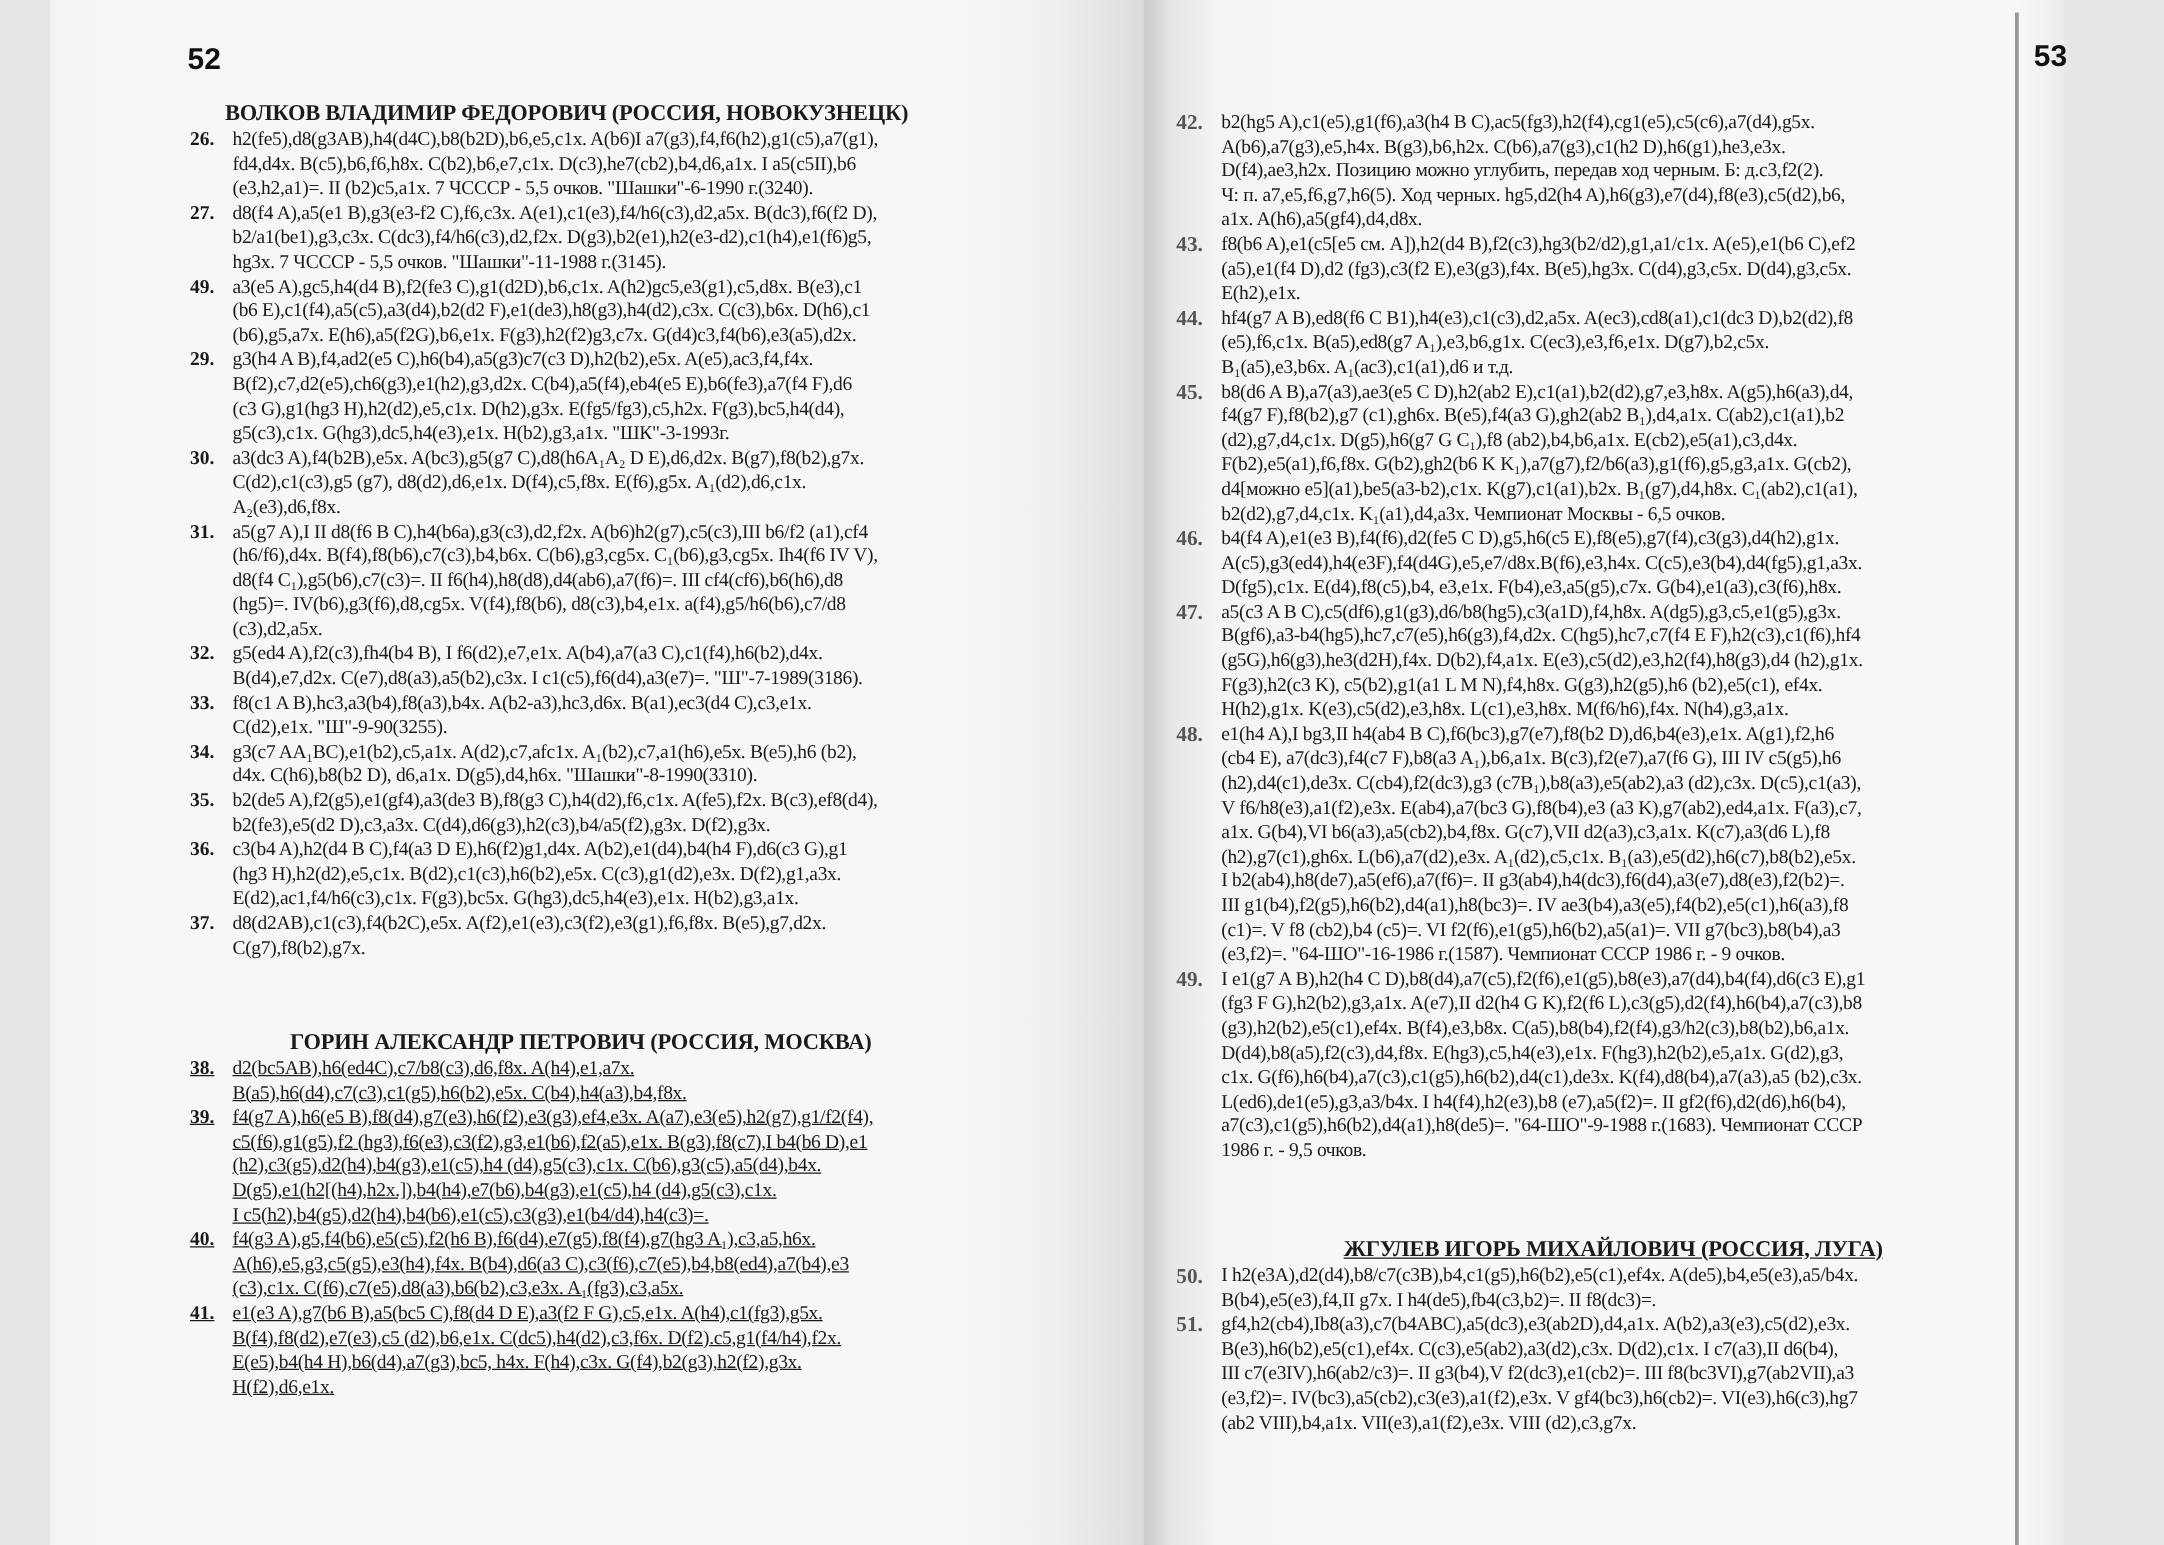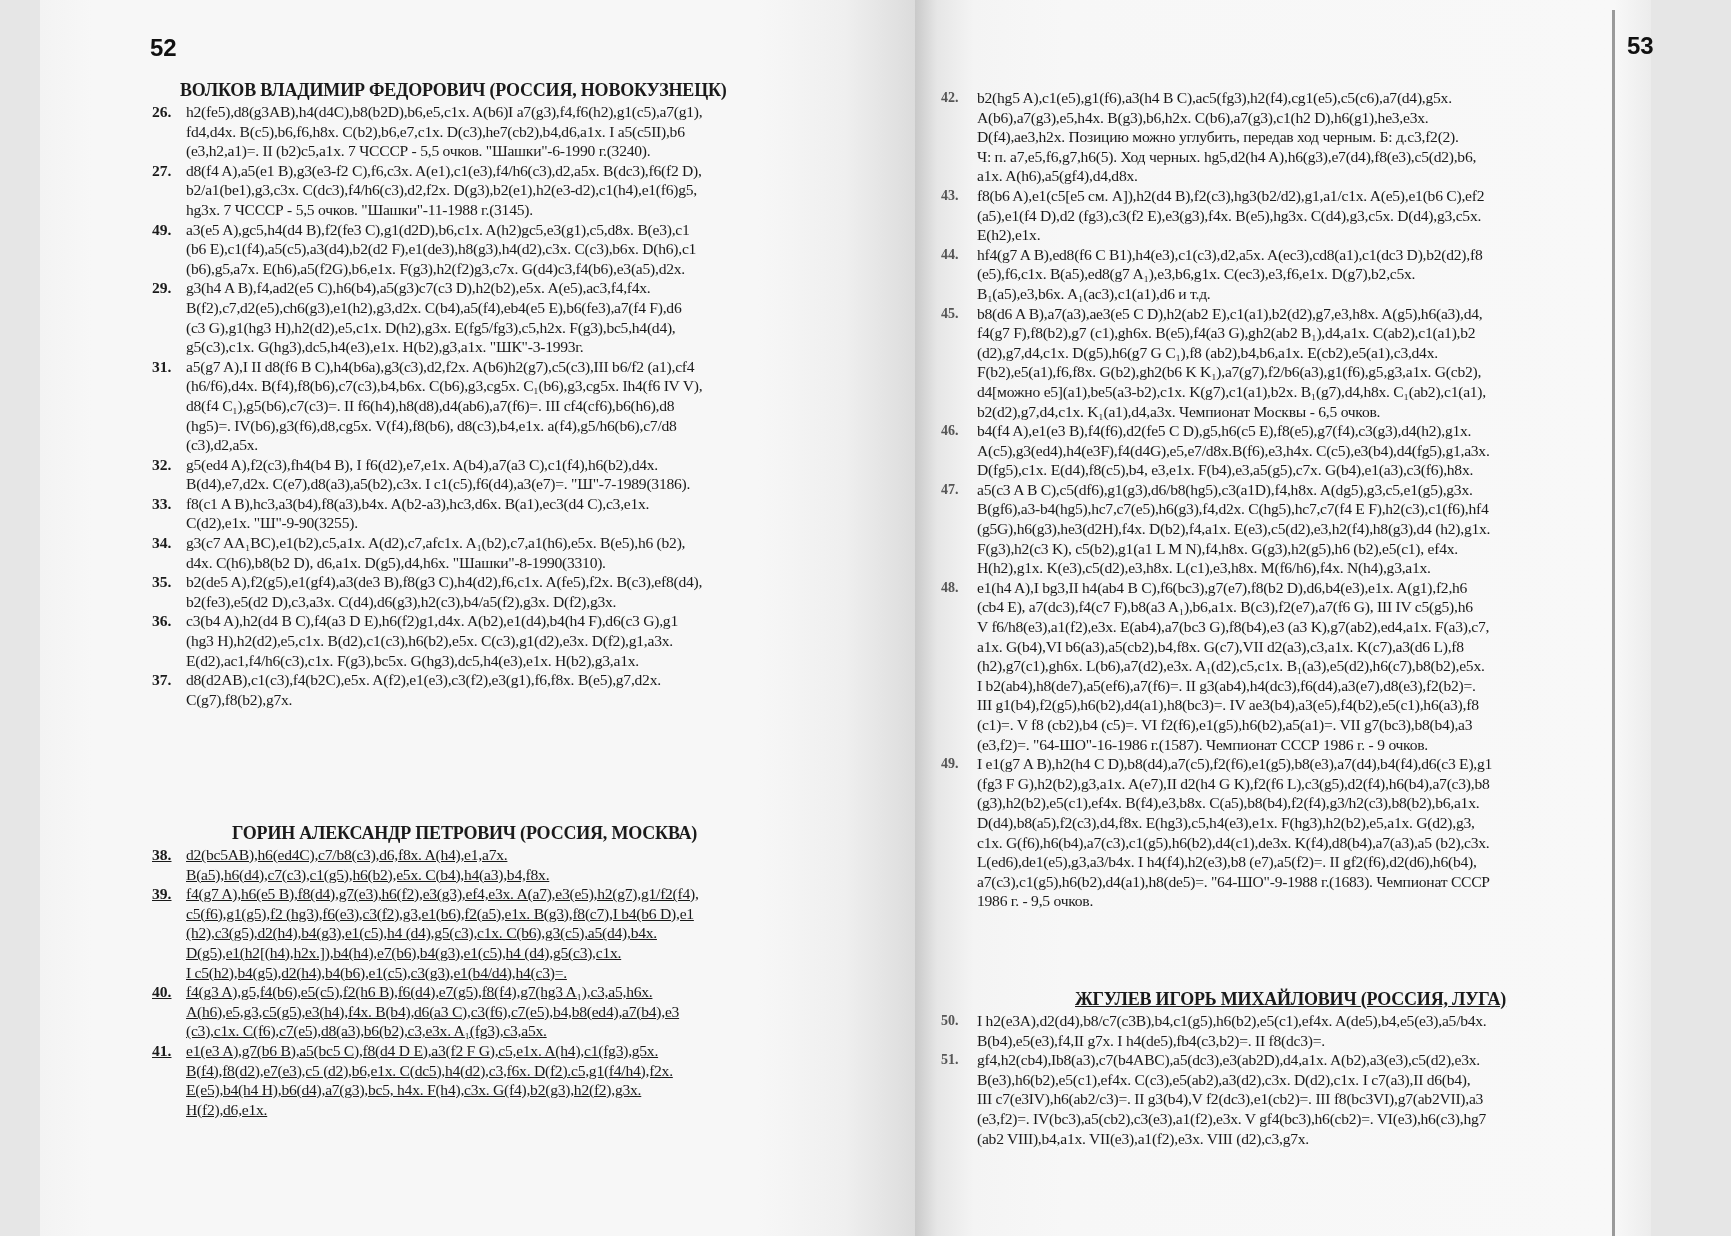--- a/index.html
+++ b/index.html
@@ -40,21 +40,21 @@
   .page-right .h3 { position:absolute; left:160px; top:989px;text-decoration:underline; }
   .entries { position:absolute; margin:0; padding:0; list-style:none; }
   .entry { display:flex; font-size:15.6px; line-height:19.6px; }
   .entry .num { font-weight:bold; width:34px; flex:none; }
   .entry .body { flex:1; }
   .entry .body span.line { display:block; white-space:nowrap; }
   .page-left .e1 { left:112px; top:102px; width:700px; }
   .page-left .e2 { left:112px; top:845px; width:700px;text-decoration:underline; }
   .page-right .e3 { left:26px; top:88px; width:780px; }
   .page-right .e4 { left:26px; top:1011px; width:780px; }
-  .page-right .num { color:#555; width:36px; font-size:14px; }
+  .page-right .num { color:#555; width:36px; font-size:17px; }
   .entry .body .line { letter-spacing:-0.25px; }
 </style>
 </head>
 <body>
 
 <div class="spread">
 
   <div class="page page-left">
     <div class="page-num">52</div>
 
@@ -84,20 +84,28 @@
             <span class="line">(b6),g5,a7x.  E(h6),a5(f2G),b6,e1x.  F(g3),h2(f2)g3,c7x. G(d4)c3,f4(b6),e3(a5),d2x.</span>
           </span>
         </li>
         <li class="entry">
           <span class="num">29.</span>
           <span class="body">
             <span class="line">g3(h4 A B),f4,ad2(e5 C),h6(b4),a5(g3)c7(c3 D),h2(b2),e5x.              A(e5),ac3,f4,f4x.</span>
             <span class="line">B(f2),c7,d2(e5),ch6(g3),e1(h2),g3,d2x.      C(b4),a5(f4),eb4(e5 E),b6(fe3),a7(f4 F),d6</span>
             <span class="line">(c3 G),g1(hg3 H),h2(d2),e5,c1x.   D(h2),g3x.   E(fg5/fg3),c5,h2x.   F(g3),bc5,h4(d4),</span>
             <span class="line">g5(c3),c1x.  G(hg3),dc5,h4(e3),e1x.  H(b2),g3,a1x. "ШК"-3-1993г.</span>
+          </span>
+        </li>
+        <li class="entry">
+          <span class="num">30.</span>
+          <span class="body">
+            <span class="line">a3(dc3 A),f4(b2B),e5x.  A(bc3),g5(g7 C),d8(h6A₁A₂ D E),d6,d2x. B(g7),f8(b2),g7x.</span>
+            <span class="line">C(d2),c1(c3),g5 (g7), d8(d2),d6,e1x. D(f4),c5,f8x. E(f6),g5x. A₁(d2),d6,c1x.</span>
+            <span class="line">A₂(e3),d6,f8x.</span>
           </span>
         </li>
         <li class="entry">
           <span class="num">31.</span>
           <span class="body">
             <span class="line">a5(g7 A),I II d8(f6 B C),h4(b6a),g3(c3),d2,f2x.  A(b6)h2(g7),c5(c3),III b6/f2 (a1),cf4</span>
             <span class="line">(h6/f6),d4x. B(f4),f8(b6),c7(c3),b4,b6x. C(b6),g3,cg5x. C₁(b6),g3,cg5x. Ih4(f6 IV V),</span>
             <span class="line">d8(f4 C₁),g5(b6),c7(c3)=.     II f6(h4),h8(d8),d4(ab6),a7(f6)=.    III cf4(cf6),b6(h6),d8</span>
             <span class="line">(hg5)=.   IV(b6),g3(f6),d8,cg5x.    V(f4),f8(b6), d8(c3),b4,e1x.   a(f4),g5/h6(b6),c7/d8</span>
             <span class="line">(c3),d2,a5x.</span>
@@ -244,20 +252,21 @@
             <span class="line">(g5G),h6(g3),he3(d2H),f4x. D(b2),f4,a1x. E(e3),c5(d2),e3,h2(f4),h8(g3),d4 (h2),g1x.</span>
             <span class="line">F(g3),h2(c3 K), c5(b2),g1(a1 L M N),f4,h8x. G(g3),h2(g5),h6 (b2),e5(c1), ef4x.</span>
             <span class="line">H(h2),g1x. K(e3),c5(d2),e3,h8x. L(c1),e3,h8x. M(f6/h6),f4x. N(h4),g3,a1x.</span>
           </span>
         </li>
         <li class="entry">
           <span class="num">48.</span>
           <span class="body">
             <span class="line">e1(h4 A),I bg3,II h4(ab4 B C),f6(bc3),g7(e7),f8(b2 D),d6,b4(e3),e1x.         A(g1),f2,h6</span>
             <span class="line">(cb4 E), a7(dc3),f4(c7 F),b8(a3 A₁),b6,a1x.       B(c3),f2(e7),a7(f6 G), III IV c5(g5),h6</span>
+            <span class="line">(h2),d4(c1),de3x.  C(cb4),f2(dc3),g3 (c7B₁),b8(a3),e5(ab2),a3 (d2),c3x.    D(c5),c1(a3),</span>
             <span class="line">V f6/h8(e3),a1(f2),e3x. E(ab4),a7(bc3 G),f8(b4),e3 (a3 K),g7(ab2),ed4,a1x.  F(a3),c7,</span>
             <span class="line">a1x.  G(b4),VI b6(a3),a5(cb2),b4,f8x.    G(c7),VII d2(a3),c3,a1x.    K(c7),a3(d6 L),f8</span>
             <span class="line">(h2),g7(c1),gh6x. L(b6),a7(d2),e3x.  A₁(d2),c5,c1x.  B₁(a3),e5(d2),h6(c7),b8(b2),e5x.</span>
             <span class="line">I b2(ab4),h8(de7),a5(ef6),a7(f6)=.    II g3(ab4),h4(dc3),f6(d4),a3(e7),d8(e3),f2(b2)=.</span>
             <span class="line">III g1(b4),f2(g5),h6(b2),d4(a1),h8(bc3)=.   IV ae3(b4),a3(e5),f4(b2),e5(c1),h6(a3),f8</span>
             <span class="line">(c1)=.   V f8 (cb2),b4 (c5)=.   VI f2(f6),e1(g5),h6(b2),a5(a1)=.   VII g7(bc3),b8(b4),a3</span>
             <span class="line">(e3,f2)=. "64-ШО"-16-1986 г.(1587).  Чемпионат СССР 1986 г. - 9 очков.</span>
           </span>
         </li>
         <li class="entry">

